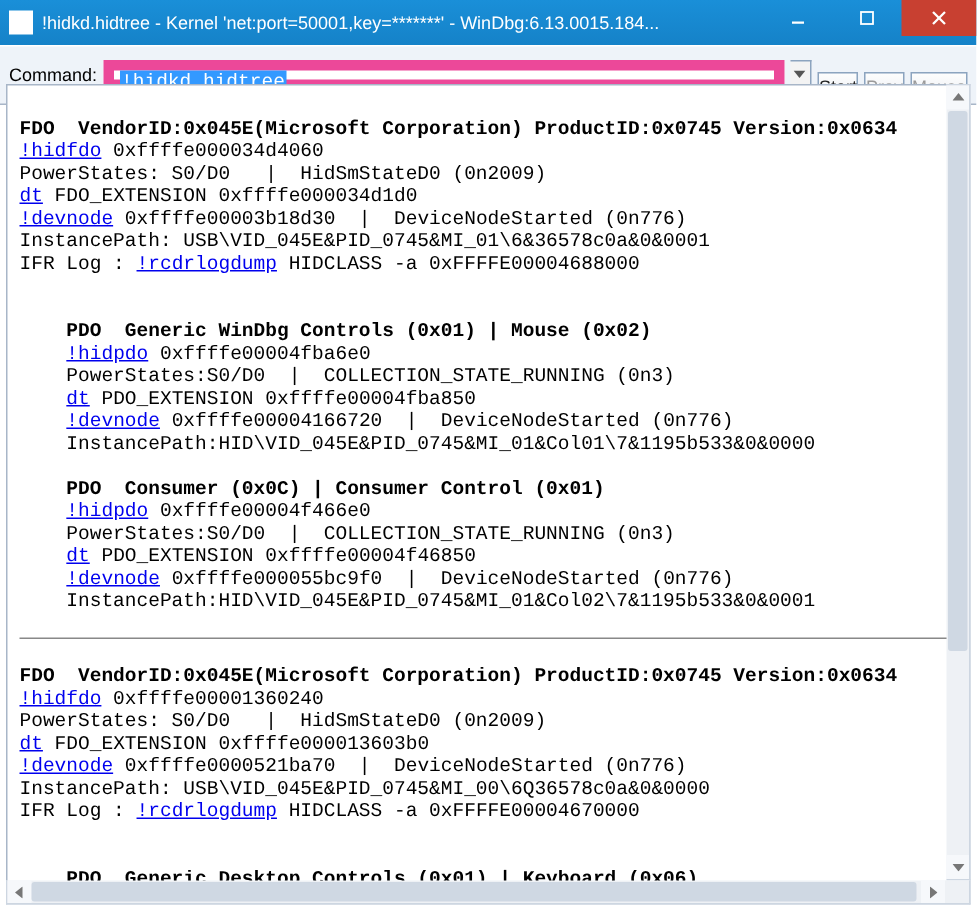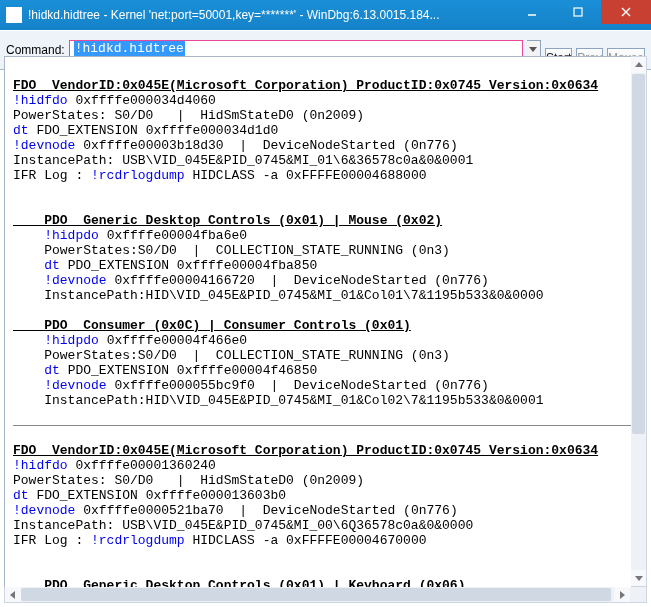--- a/index.html
+++ b/index.html
@@ -10,29 +10,29 @@
   .titlebar .title { flex: 1; white-space: nowrap; overflow: hidden; text-overflow: ellipsis; }
   .winbtns { display: flex; height: 100%; }
   .winbtn { width: 46px; height: 24px; display: flex; align-items: center; justify-content: center; color: #fff; font-family: sans-serif; font-size: 10px; }
   .winbtn.min { background: transparent; }
   .winbtn.max { background: transparent; }
   .winbtn.close { background: #c84031; width: 50px; height: 24px; }
   .winbtn svg { width: 10px; height: 10px; }
   
   .toolbar { height: 40px; background: #eef3f9; border-top: 1px solid #fff; border-bottom: 1px solid #a8b6c8; display: flex; align-items: center; padding: 0 6px; gap: 4px; }
   .toolbar .label { color: #000; font-size: 12px; }
-  .cmdinput { flex: 1; height: 20px; border: 1px solid #ec4899; background: #fff; padding: 0 4px; font-family: "Courier New", monospace; font-size: 13px; }
+  .cmdinput { flex: 1; height: 20px; border: 7px solid #ec4899; background: #fff; padding: 0 4px; font-family: "Courier New", monospace; font-size: 13px; }
   .cmdinput .sel { background: #3399ff; color: #fff; padding: 0 1px; }
   .dropbtn { width: 14px; height: 20px; border: 1px solid #8ca4bf; border-left: none; background: #f3f3f3; display: flex; align-items: center; justify-content: center; }
   .tbtn { height: 20px; padding: 0 0; border: 1px solid #8ca4bf; background: linear-gradient(#fdfdfd,#e9edf2); font-size: 12px; color: #222; margin-top: 16px; }
   .tbtn.disabled { color: #9a9a9a; text-decoration: underline; }
   
   .content { position: absolute; left: 4px; right: 4px; top: 56px; bottom: 4px; border: 1px solid #a8b6c8; background: #fff; overflow: hidden; padding: 6px 8px 2px 8px; font-family: "Courier New", monospace; font-size: 13px; line-height: 15px; white-space: pre; color: #000; }
-  .content a { color: #0000ee; }
-  .content b { font-weight: bold; text-decoration: underline; }
+  .content a { color: #0000ee; text-decoration: underline; }
+  .content b { font-weight: bold; }
   .hr { border: none; border-top: 1px solid #888; margin: 2px 0; width: 100%; }
   
   .scrollbarV { position: absolute; right: 4px; top: 56px; bottom: 20px; width: 16px; background: #eef1f5; border: 1px solid #cdd6e1; border-left: none; }
   .sbtn { height: 16px; background: #f6f8fb; display: flex; align-items: center; justify-content: center; }
   .thumb { position: absolute; top: 17px; left: 1px; right: 1px; height: 360px; background: #cfd8e3; border-radius: 2px; }
   
   .scrollbarH { position: absolute; left: 4px; right: 4px; bottom: 4px; height: 16px; background: #eef1f5; border: 1px solid #cdd6e1; border-top: none; display: flex; }
   .scrollbarH .sbtn { width: 16px; height: 100%; }
   .scrollbarH .htrack { flex: 1; position: relative; }
   .scrollbarH .hthumb { position: absolute; left: 0; top: 1px; bottom: 1px; width: 590px; background: #cfd8e3; border-radius: 2px; }
@@ -80,28 +80,28 @@
 <div class="content">
 <b>FDO  VendorID:0x045E(Microsoft Corporation) ProductID:0x0745 Version:0x0634</b>
 <a>!hidfdo</a><span> 0xffffe000034d4060</span>
 <span>PowerStates: S0/D0   |  HidSmStateD0 (0n2009)</span>
 <a>dt</a><span> FDO_EXTENSION 0xffffe000034d1d0</span>
 <a>!devnode</a><span> 0xffffe00003b18d30  |  DeviceNodeStarted (0n776)</span>
 <span>InstancePath: USB\VID_045E&amp;PID_0745&amp;MI_01\6&amp;36578c0a&amp;0&amp;0001</span>
 <span>IFR Log : </span><a>!rcdrlogdump</a><span> HIDCLASS -a 0xFFFFE00004688000</span>
 
 
-<b>    PDO  Generic Desktop Controls (0x01) | Mouse (0x02)</b>
+<b>    PDO  Generic WinDbg Controls (0x01) | Mouse (0x02)</b>
     <a>!hidpdo</a><span> 0xffffe00004fba6e0</span>
 <span>    PowerStates:S0/D0  |  COLLECTION_STATE_RUNNING (0n3)</span>
     <a>dt</a><span> PDO_EXTENSION 0xffffe00004fba850</span>
     <a>!devnode</a><span> 0xffffe00004166720  |  DeviceNodeStarted (0n776)</span>
 <span>    InstancePath:HID\VID_045E&amp;PID_0745&amp;MI_01&amp;Col01\7&amp;1195b533&amp;0&amp;0000</span>
 
-<b>    PDO  Consumer (0x0C) | Consumer Controls (0x01)</b>
+<b>    PDO  Consumer (0x0C) | Consumer Control (0x01)</b>
     <a>!hidpdo</a><span> 0xffffe00004f466e0</span>
 <span>    PowerStates:S0/D0  |  COLLECTION_STATE_RUNNING (0n3)</span>
     <a>dt</a><span> PDO_EXTENSION 0xffffe00004f46850</span>
     <a>!devnode</a><span> 0xffffe000055bc9f0  |  DeviceNodeStarted (0n776)</span>
 <span>    InstancePath:HID\VID_045E&amp;PID_0745&amp;MI_01&amp;Col02\7&amp;1195b533&amp;0&amp;0001</span>
 
 <hr class="hr">
 <b>FDO  VendorID:0x045E(Microsoft Corporation) ProductID:0x0745 Version:0x0634</b>
 <a>!hidfdo</a><span> 0xffffe00001360240</span>
 <span>PowerStates: S0/D0   |  HidSmStateD0 (0n2009)</span>

